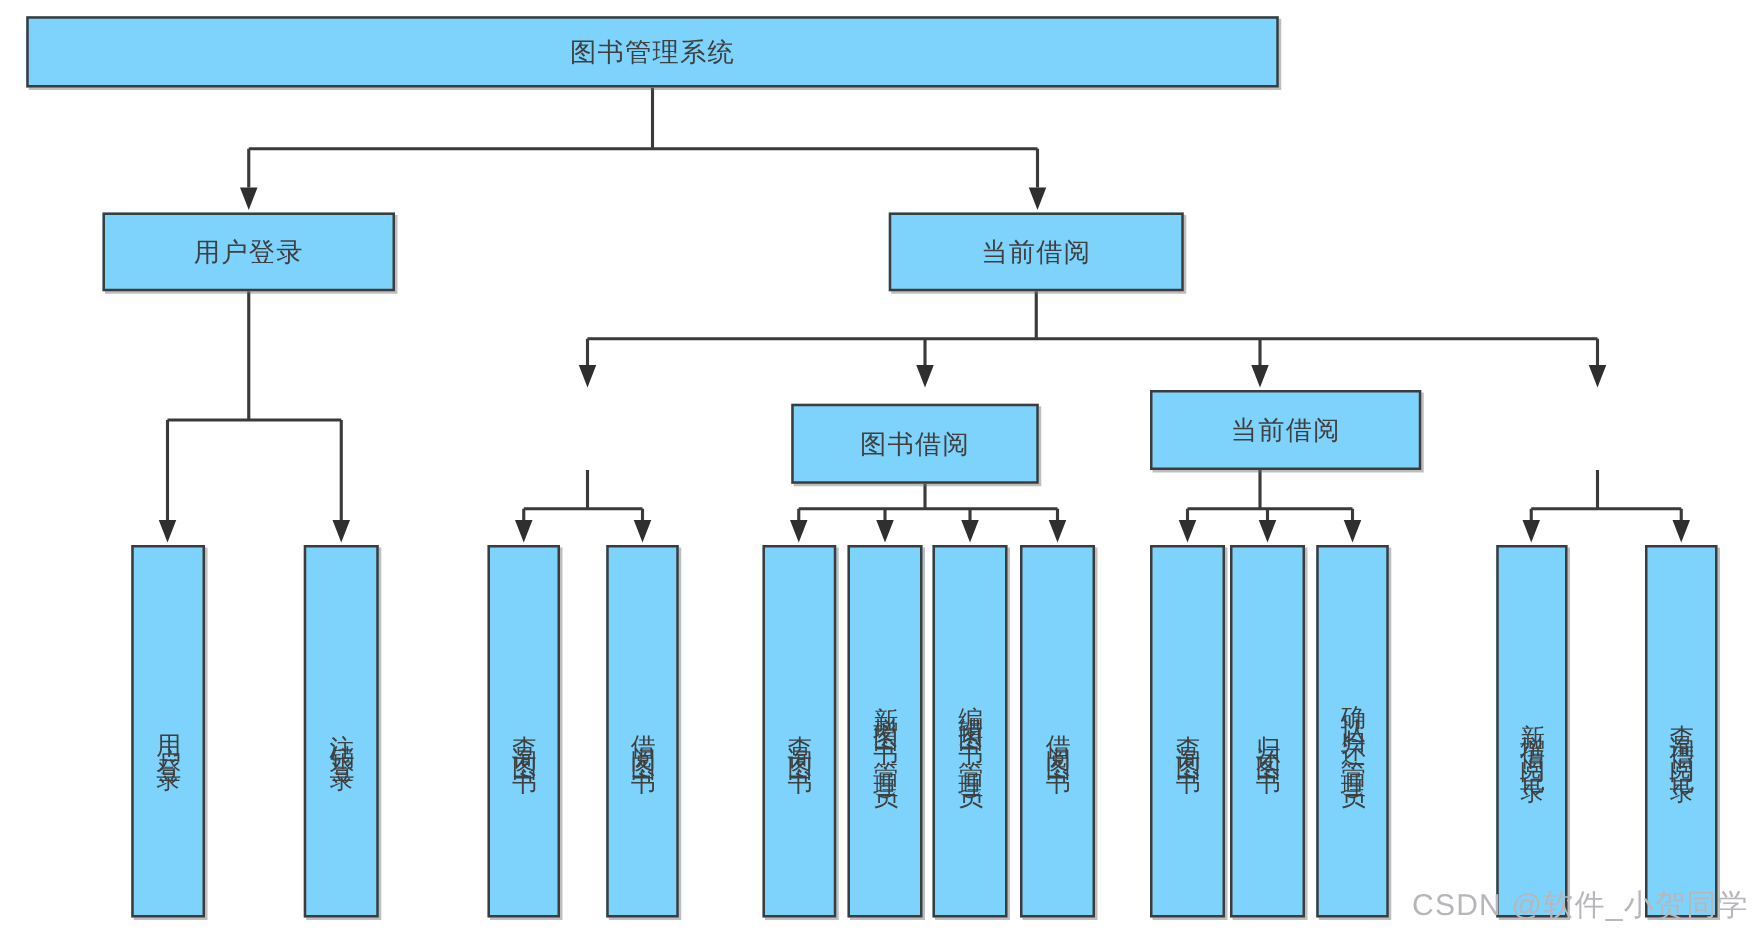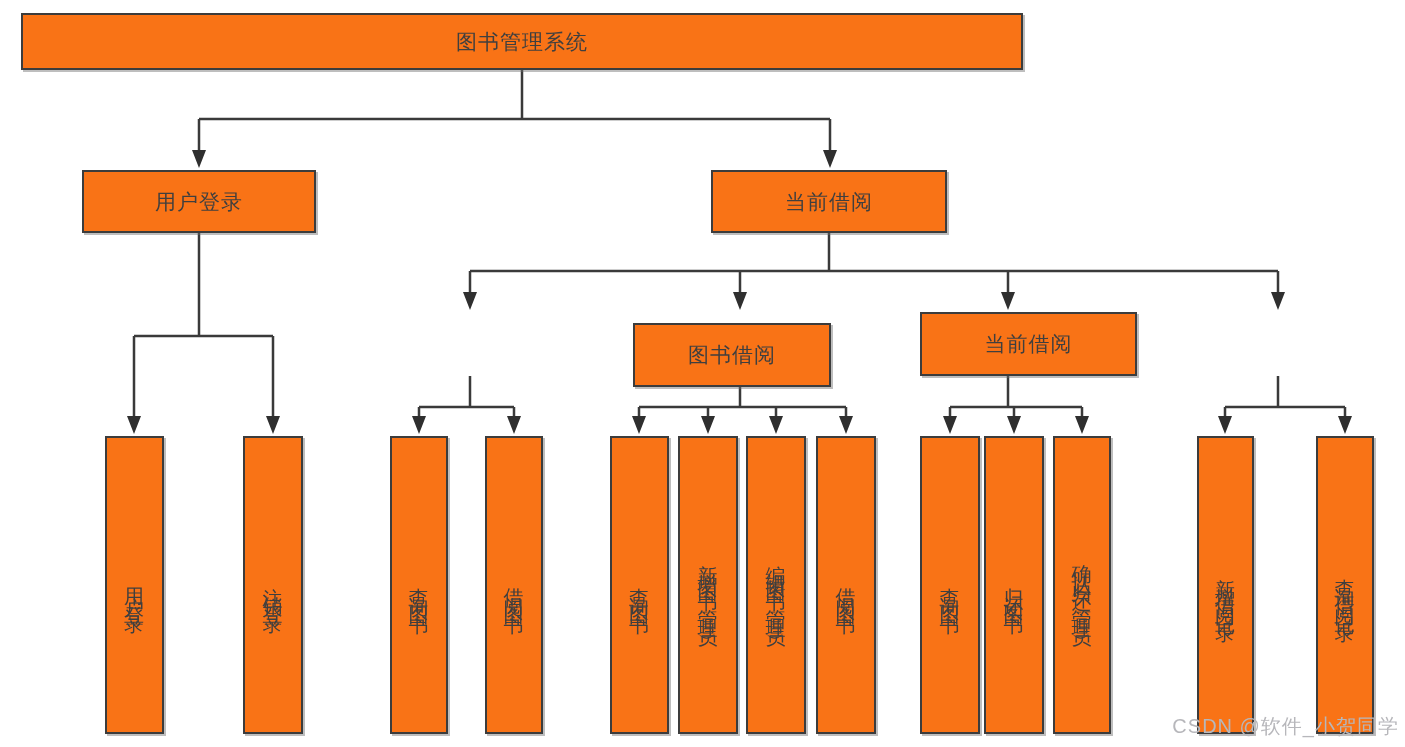--- a/index.html
+++ b/index.html
@@ -7,21 +7,21 @@
     position:relative;
     width:1405px;height:747px;
     background:#ffffff;
     font-family:"Liberation Sans","DejaVu Sans",sans-serif;
     overflow:hidden;
   }
   #wires{position:absolute;left:0;top:0;width:1405px;height:747px;}
   .box{
     position:absolute;
     box-sizing:border-box;
-    background:#f97316;
+    background:#7dd3fc;
     border:2px solid #3c3c3c;
     box-shadow:2px 2px 0 rgba(110,110,110,0.45);
     display:flex;
     align-items:center;
     justify-content:center;
     color:#3f3f3f;
     font-size:21px;
     letter-spacing:1px;
     text-align:right;
   }
@@ -30,21 +30,21 @@
     text-orientation:mixed;
     font-size:20px;
     letter-spacing:9px;
     line-height:1;
     padding-top:9px; 
   }
   .watermark{
     position:absolute;
     right:6px;
     bottom:7px;
-    font-size:20px;
+    font-size:24px;
     color:#b7b7bb;
     letter-spacing:1px;
     white-space:nowrap;
     z-index:5;
   }
 </style>
 </head>
 <body>
 
 <div id="canvas">

